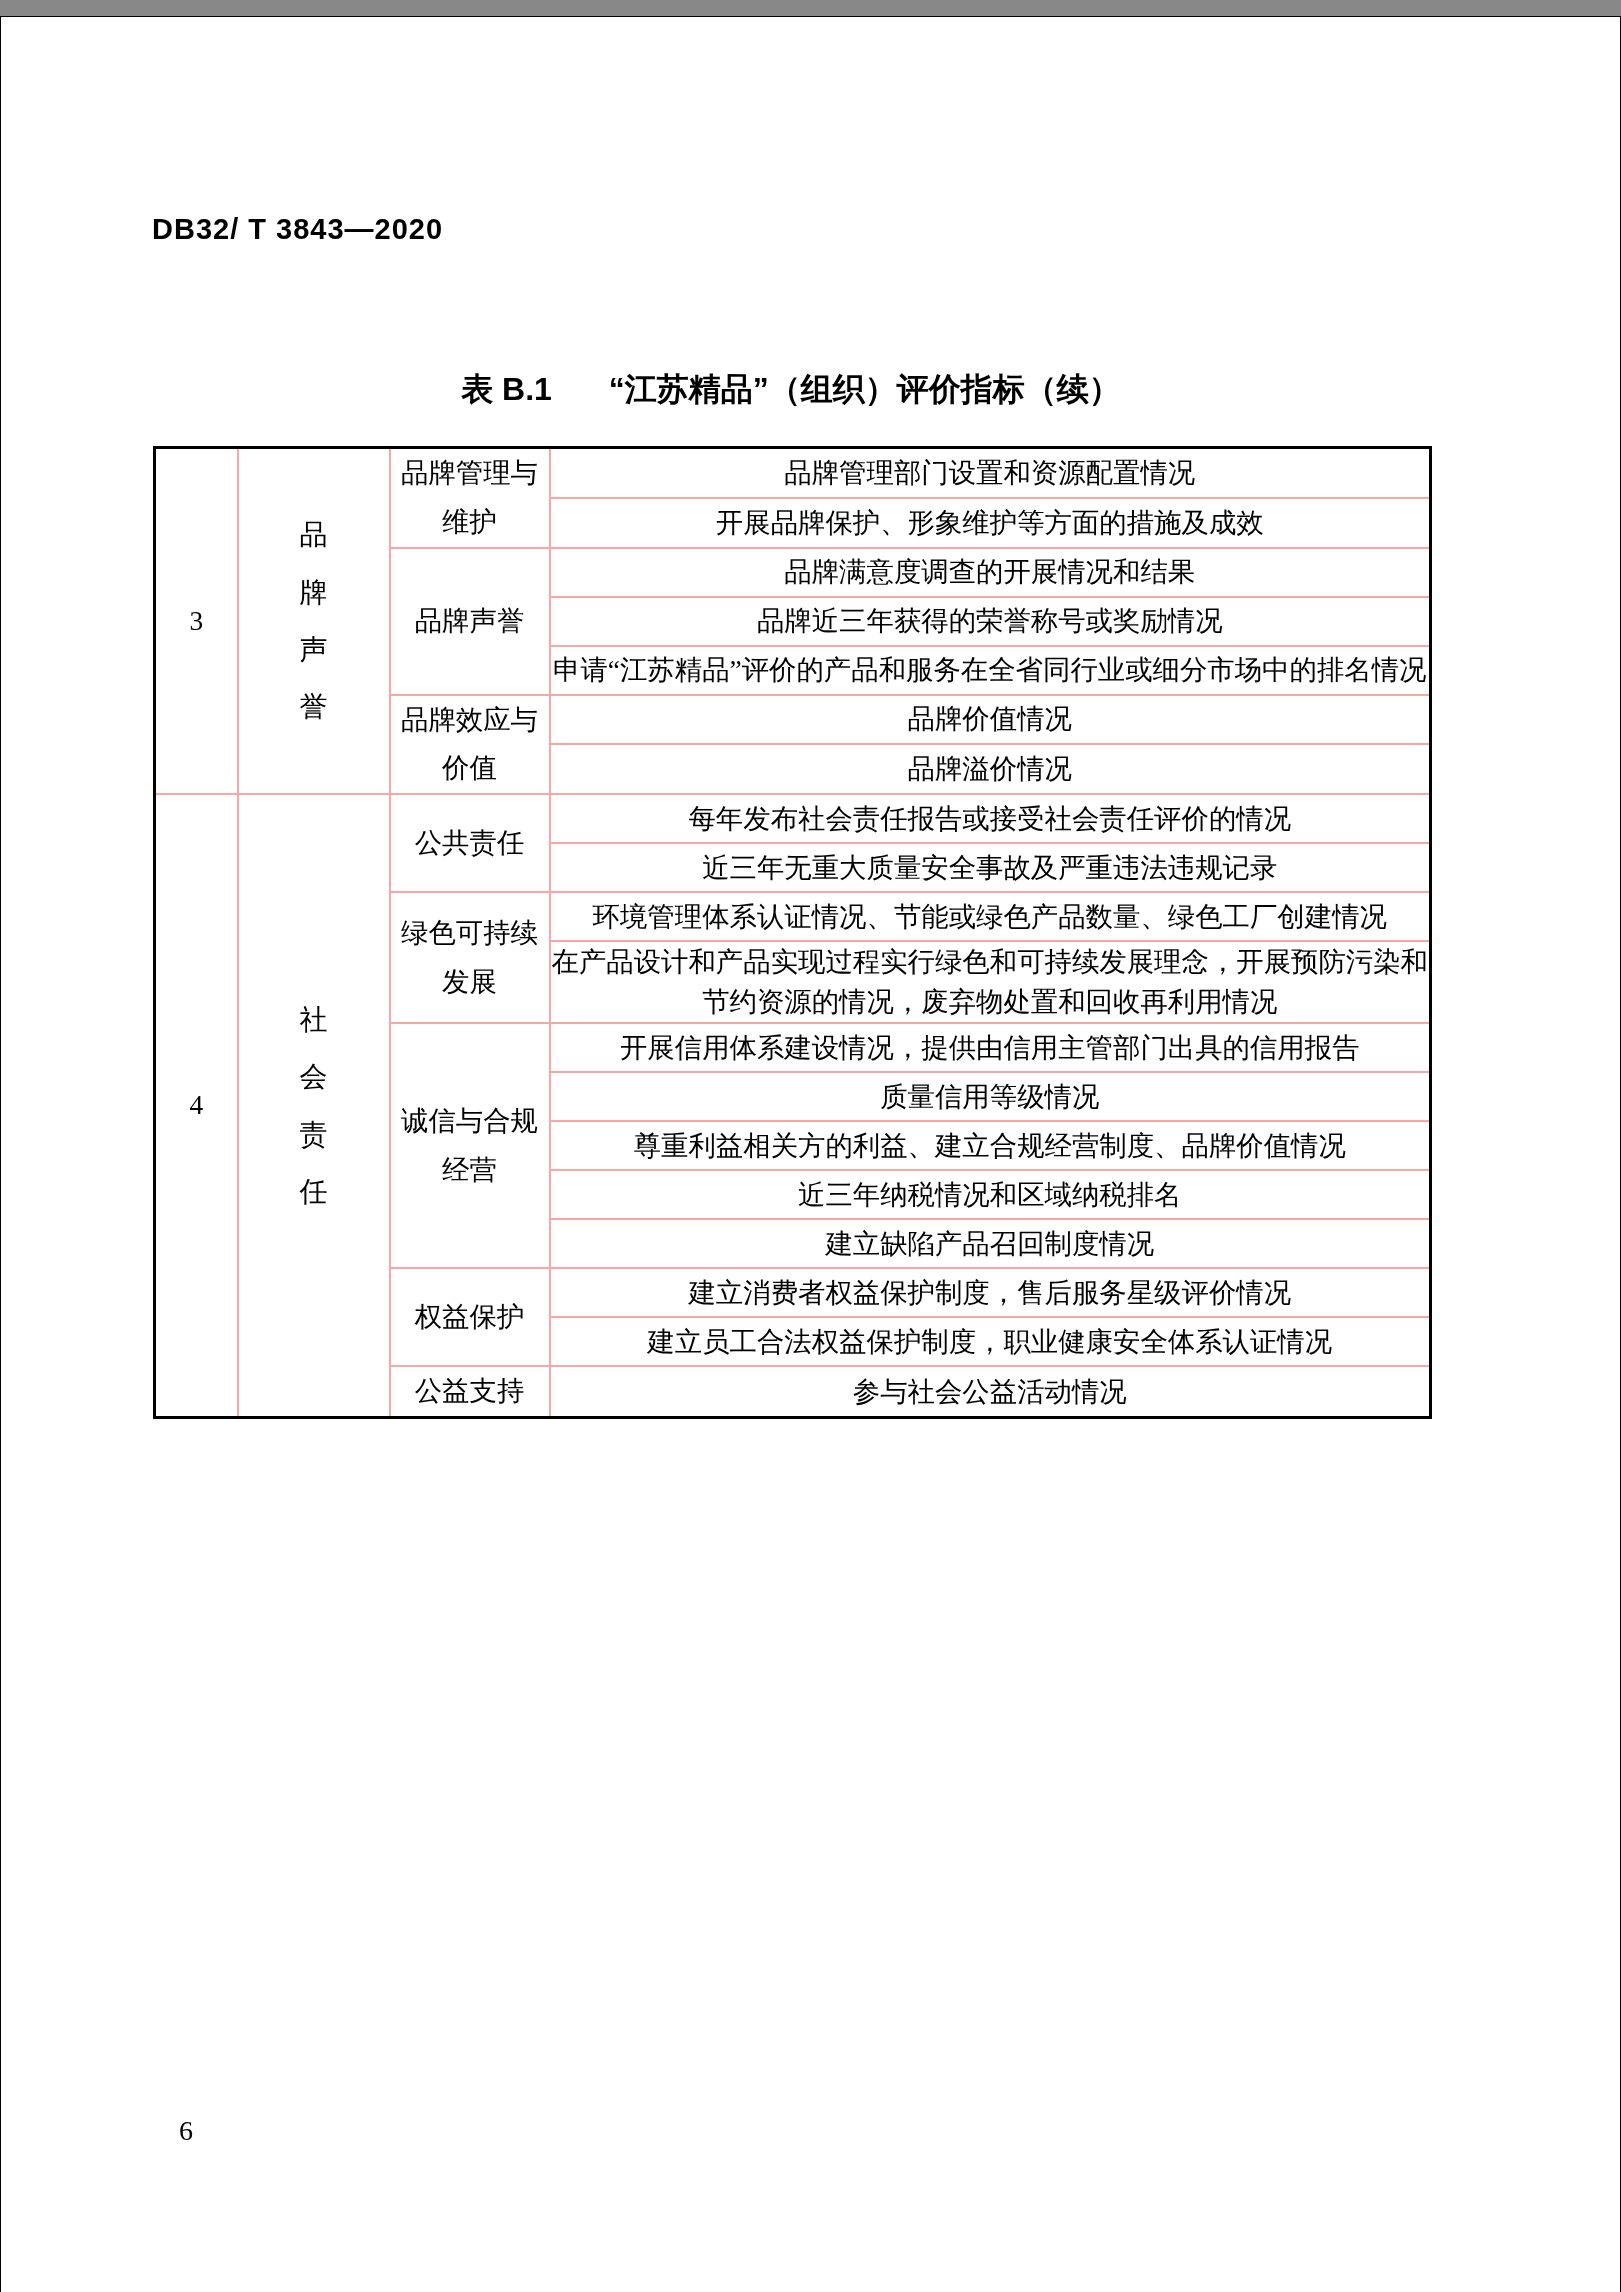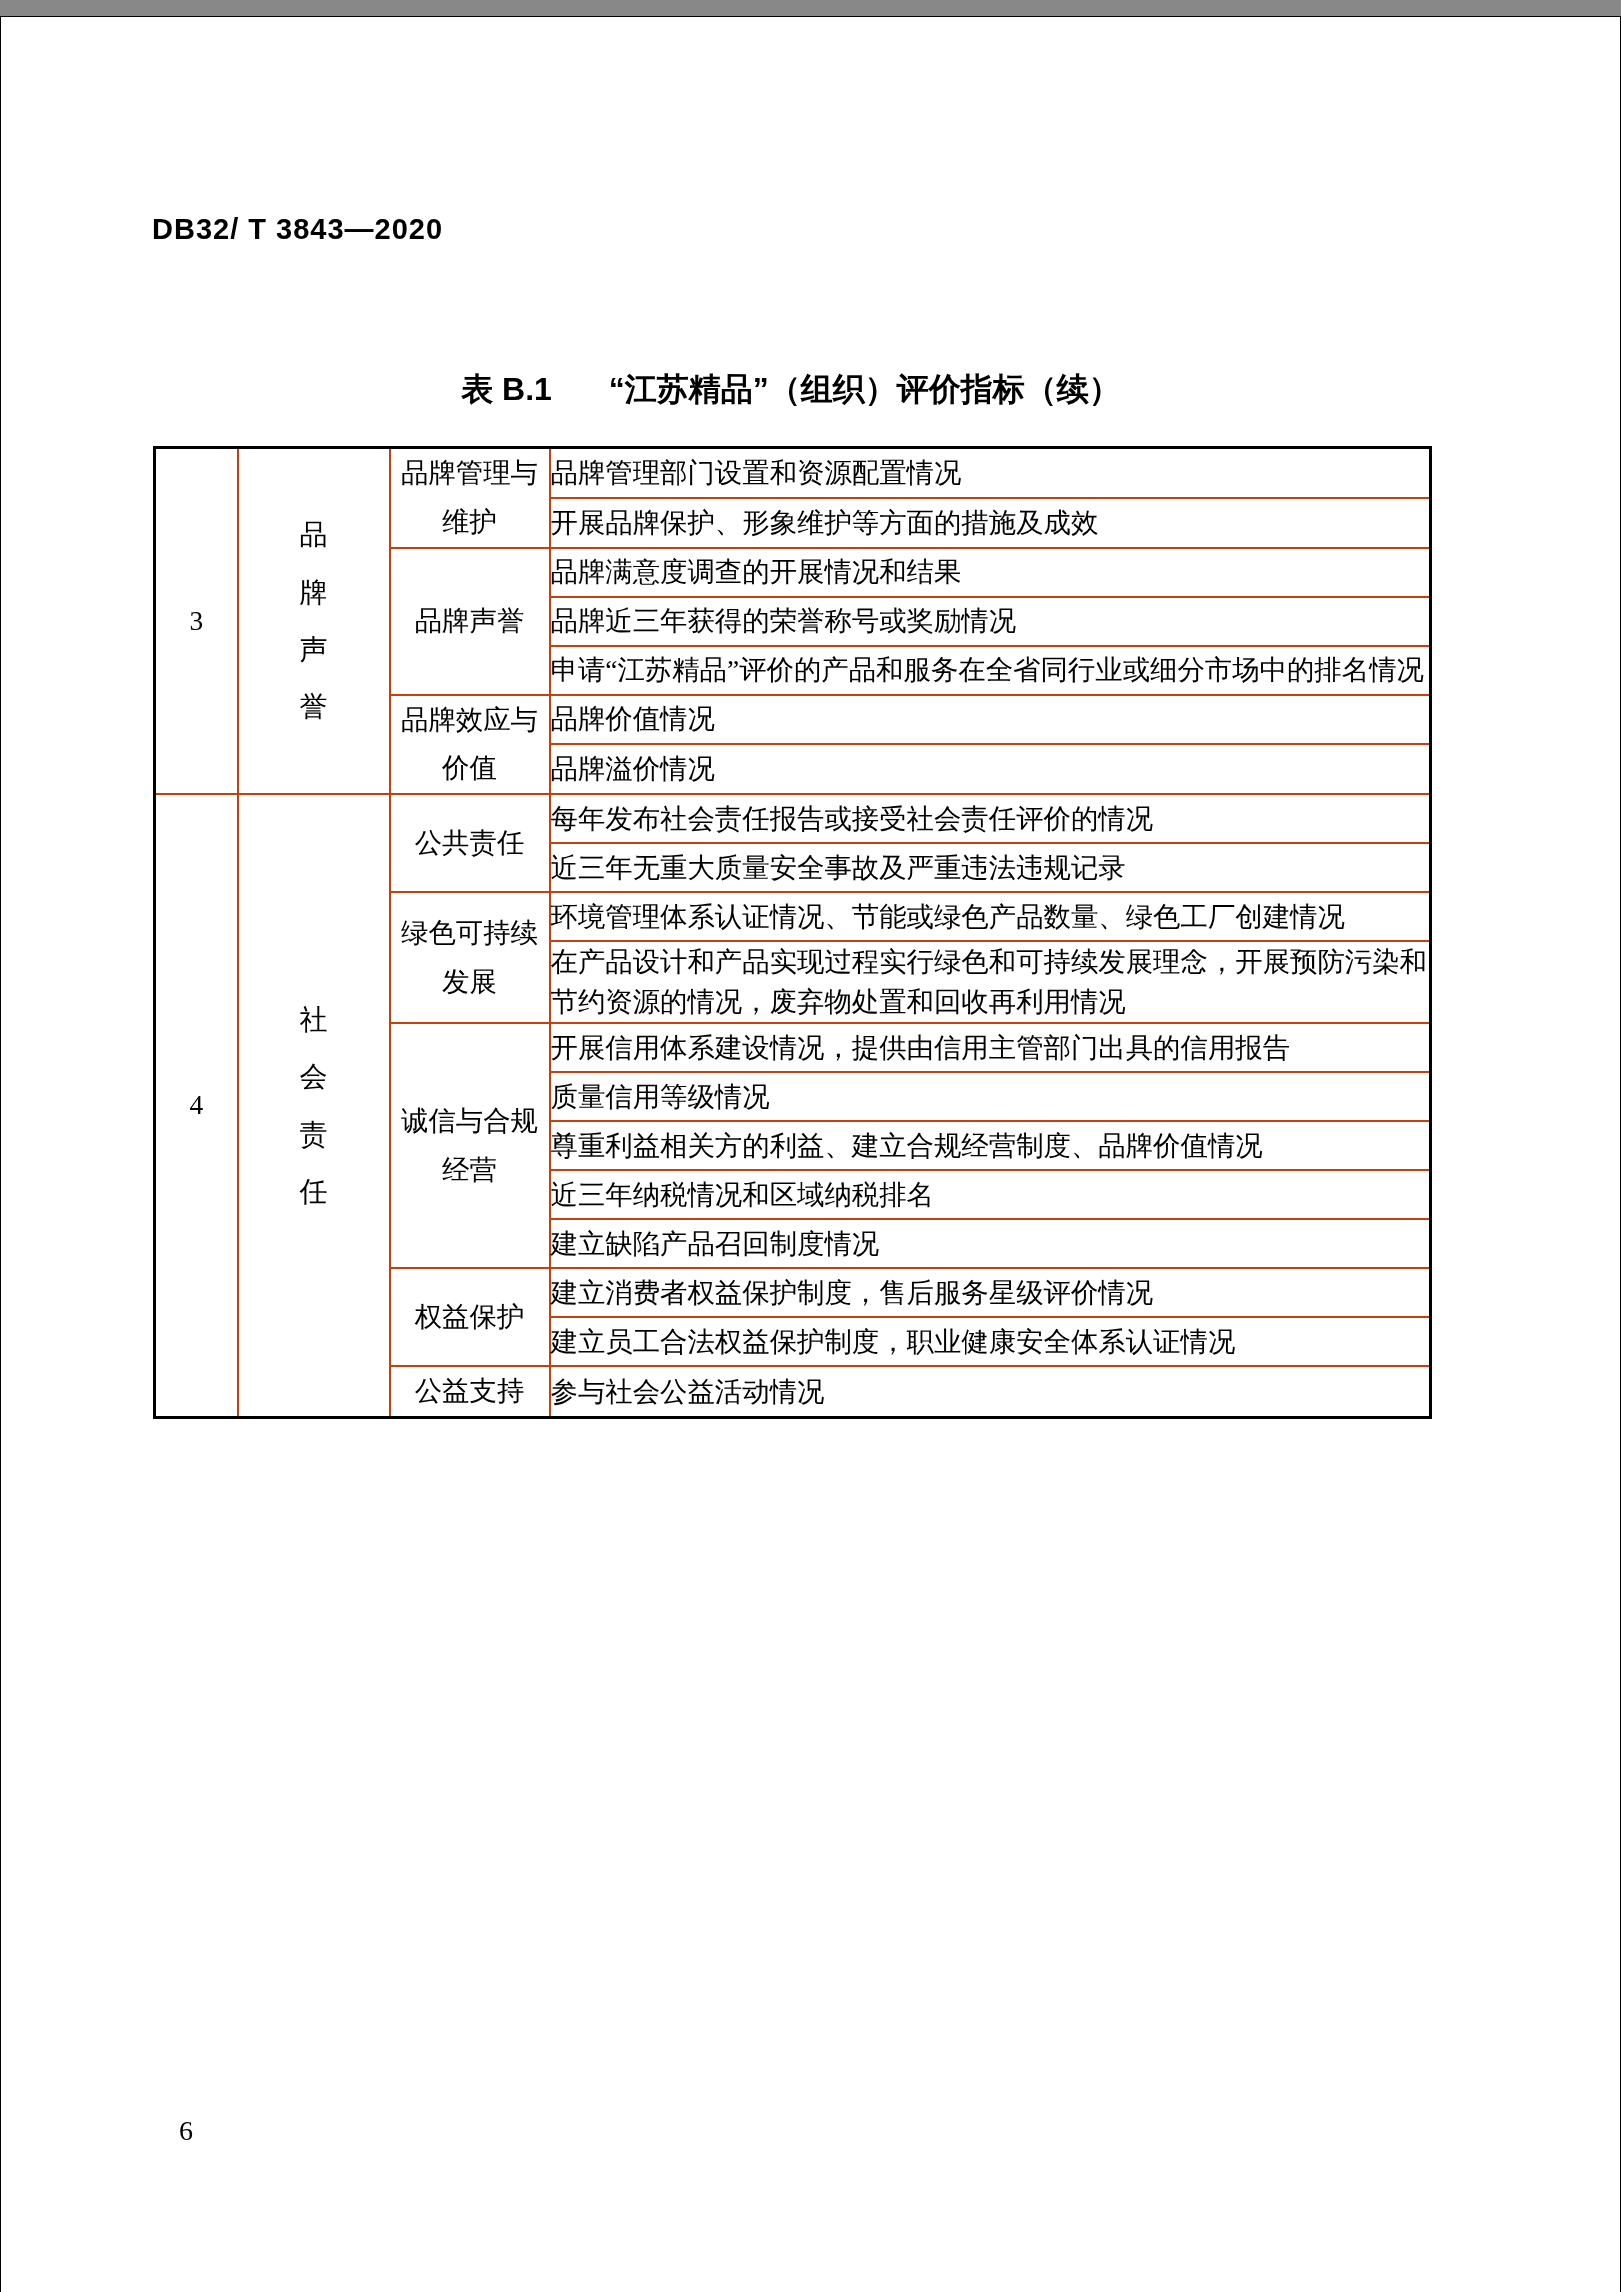--- a/index.html
+++ b/index.html
@@ -35,21 +35,21 @@
   }
   .table-title .t-gap { display:inline-block; width: 57px; }
   .table-wrap { position: absolute; left: 152px; top: 429px; }
   table.itable {
     border-collapse: collapse;
     table-layout: fixed;
     width: 1276px;
     border: 3.9px solid #000;
   }
   table.itable td {
-    border: 2px solid #c2410c;
+    border: 2px solid #fca5a5;
     vertical-align: middle;
     font-size: 27.4px;
     padding: 0;
   }
   table.itable tr { height: 49px; }
   table.itable tr.tall { height: 82px; }
   td.gt { border-top: 2.9px solid #000; }
   td.st { border-top: 3.9px solid #000; }
   td.c-no { text-align: center; font-size: 29px; }
   td.c-cat { text-align: center; }
@@ -61,21 +61,21 @@
     font-size: 28px;
     text-align: center;
   }
   td.c-grp {
     text-align: center;
     font-size: 28px;
     line-height: 1.78;
     padding: 0 5.9px;
   }
   td.c-ind {
-    text-align: left;
+    text-align: center;
     padding-left: 29px;
     padding-right: 15.7px;
     line-height: 1.46;
   }
   .page-number {
     position: absolute;
     left: 178px; top: 2098px;
     font-size: 28px;
   }
 </style>

